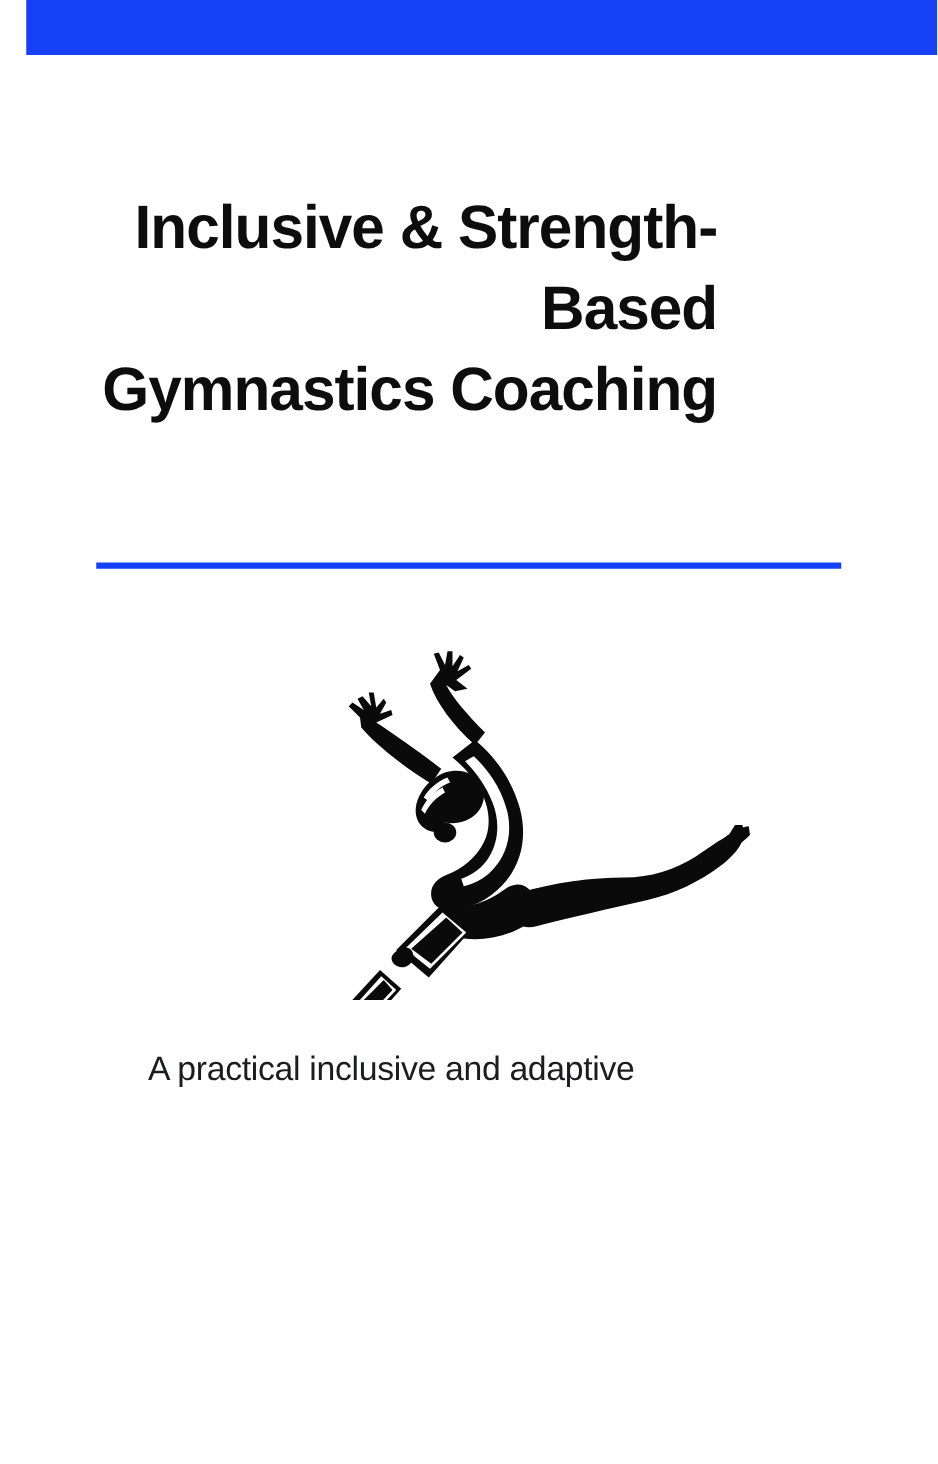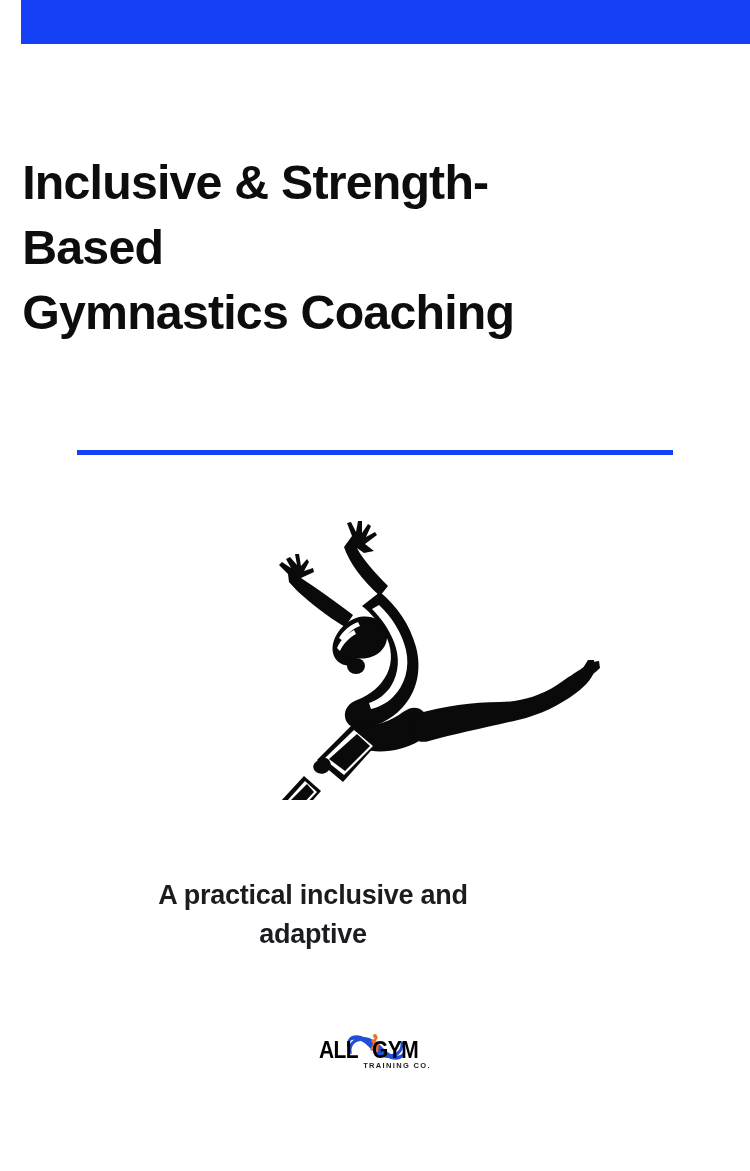--- a/index.html
+++ b/index.html
@@ -30,21 +30,21 @@
     height: 44px;
     background: #1540f5;
   }
 
   
   .title-block {
     position: absolute;
     left: 0;
     top: 150px;
     width: 596px;
-    text-align: left;
+    text-align: right;
     padding: 0 18px;
     box-sizing: border-box;
   }
   .title {
     margin: 0;
     font-family: "Liberation Sans", sans-serif;
     font-size: 49px;
     line-height: 1.33;
     font-weight: 700;
     letter-spacing: -0.8px;
@@ -82,30 +82,30 @@
   .hero svg {
     display: block;
     width: 100%;
     height: 100%;
   }
 
   
   .caption {
     position: absolute;
     left: 0;
-    top: 876px;
+    top: 836px;
     width: 626px;
     text-align: center;
     padding: 0 110px;
     box-sizing: border-box;
     margin: 0;
     font-family: "Liberation Sans", sans-serif;
     font-size: 27px;
     line-height: 1.46;
-    font-weight: 700;
+    font-weight: 400;
     letter-spacing: -0.25px;
     color: #1a1c1f;
   }
 
   
   .logo {
     position: absolute;
     left: 0;
     top: 1031px;
     width: 750px;
@@ -265,35 +265,14 @@
         <path d="M84 306 L96 313 L88 321 L76 316 Z" fill="#ffffff"></path>
         <path d="M85 309 L93 314 L87 319 L79 315 Z"></path>
       </g>
     </svg>
   </div>
 
   <p class="caption">
     <span>A practical inclusive and adaptive</span><br>
   </p>
 
-  <div class="logo">
-    <div class="logo-inner">
-      <div class="logo-mark">
-        <svg viewBox="0 0 62 28" xmlns="http://www.w3.org/2000/svg" aria-hidden="true">
-
-          <path d="M4 20 C2 12 8 4 18 4 C27 4 33 10 38 15 C43 20 49 24 55 22 C59 20 60 16 58 12
-                   C61 16 61 23 55 26 C47 29 39 23 33 17 C28 12 22 7 15 8 C9 9 5 14 7 21 Z" fill="#1f4fd8"></path>
-          <path d="M58 9 C60 16 54 25 44 25 C35 25 29 19 24 14 C19 9 13 5 7 7 C3 9 2 13 4 17
-                   C1 13 1 6 7 3 C15 0 23 6 29 12 C34 17 40 22 47 21 C53 20 57 15 55 8 Z" fill="#1f4fd8"></path>
-
-          <path d="M29 6 L31 3 L33 4 L31 8 L34 11 L33 19 L31 19 L30 13 L27 18 L25 17 L28 11 L26 8 Z" fill="#f06d29"></path>
-          <circle cx="30" cy="3" r="2" fill="#f06d29"></circle>
-        </svg>
-      </div>
-      <div class="logo-word">
-        <span class="logo-all">ALL</span>
-        <span class="logo-gym">GYM</span>
-      </div>
-      <div class="logo-sub">TRAINING CO.</div>
-    </div>
-  </div>
 
 </div>
 
 </body></html>

